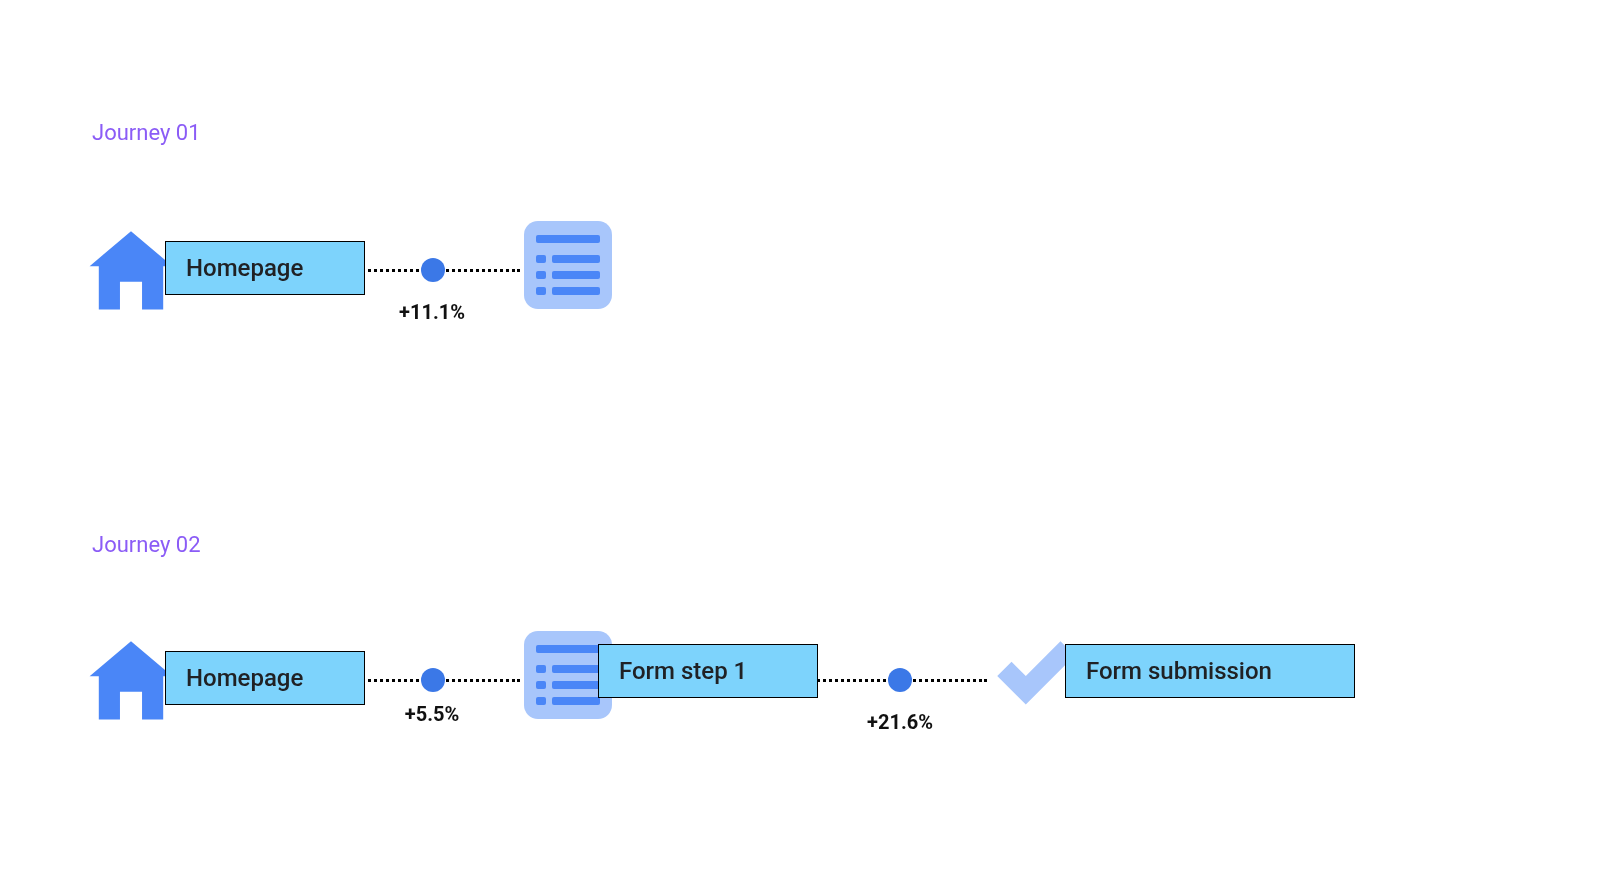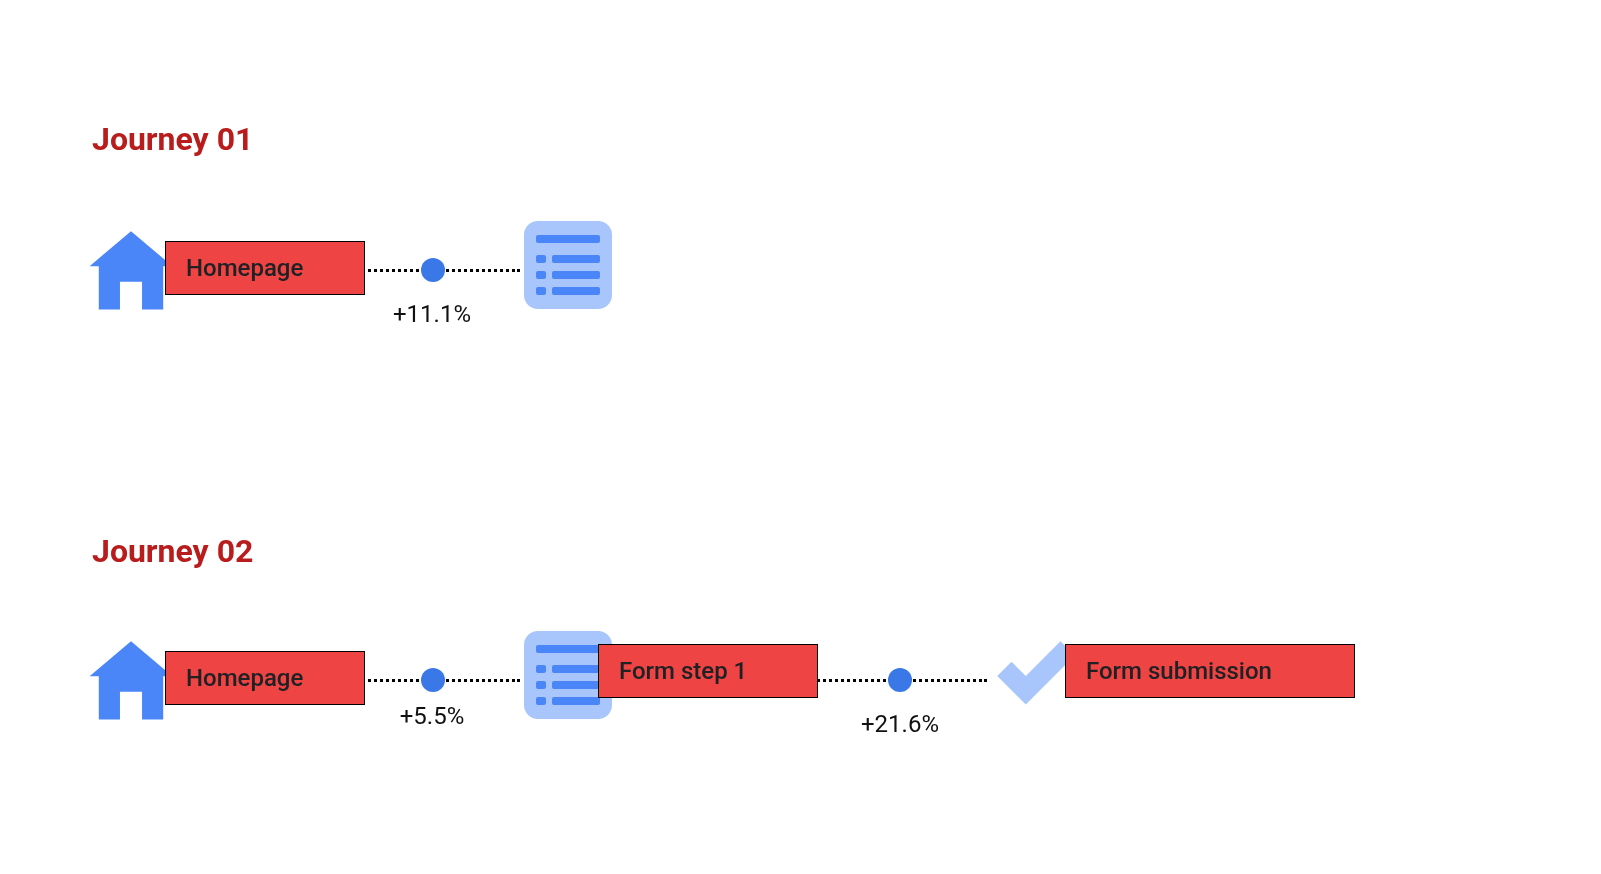--- a/index.html
+++ b/index.html
@@ -9,39 +9,39 @@
     height: 874px;
     background: #ffffff;
     font-family: -apple-system, BlinkMacSystemFont, "Segoe UI", Roboto, Arial, sans-serif;
     position: relative;
     color: #000;
   }
   .canvas { position: relative; width: 100%; height: 100%; }
 
   .journey-title {
     position: absolute;
-    font-size: 32px;
-    font-weight: 700;
-    color: #b91c1c;
+    font-size: 22px;
+    font-weight: 400;
+    color: #8b5cf6;
   }
 
   .node {
     position: absolute;
     display: flex;
     align-items: center;
   }
   .icon-slot {
     position: relative;
     width: 92px;
     height: 92px;
   }
   .label-box {
     position: relative;
     border: 1.5px solid #000;
-    background: #ef4444;
+    background: #7dd3fc;
     padding: 12px 20px;
     font-size: 24px;
     font-weight: 500;
     color: #202124;
     margin-left: -12px;
     z-index: 2;
     white-space: nowrap;
   }
 
   .connector {
@@ -58,22 +58,22 @@
     position: absolute;
     width: 24px; height: 24px;
     border-radius: 50%;
     background: #3b78e7;
     top: 0;
     left: 50%;
     transform: translateX(-50%);
   }
   .conn-label {
     position: absolute;
-    font-size: 24px;
-    font-weight: 400;
+    font-size: 20px;
+    font-weight: 700;
     color: #111;
     text-align: center;
     transform: translateX(-50%);
   }
 
   
   .home-icon svg { width: 92px; height: 92px; display:block; }
   .page-icon svg { width: 100px; height: 100px; display:block; }
   .check-icon svg { width: 102px; height: 102px; display:block; }
 

